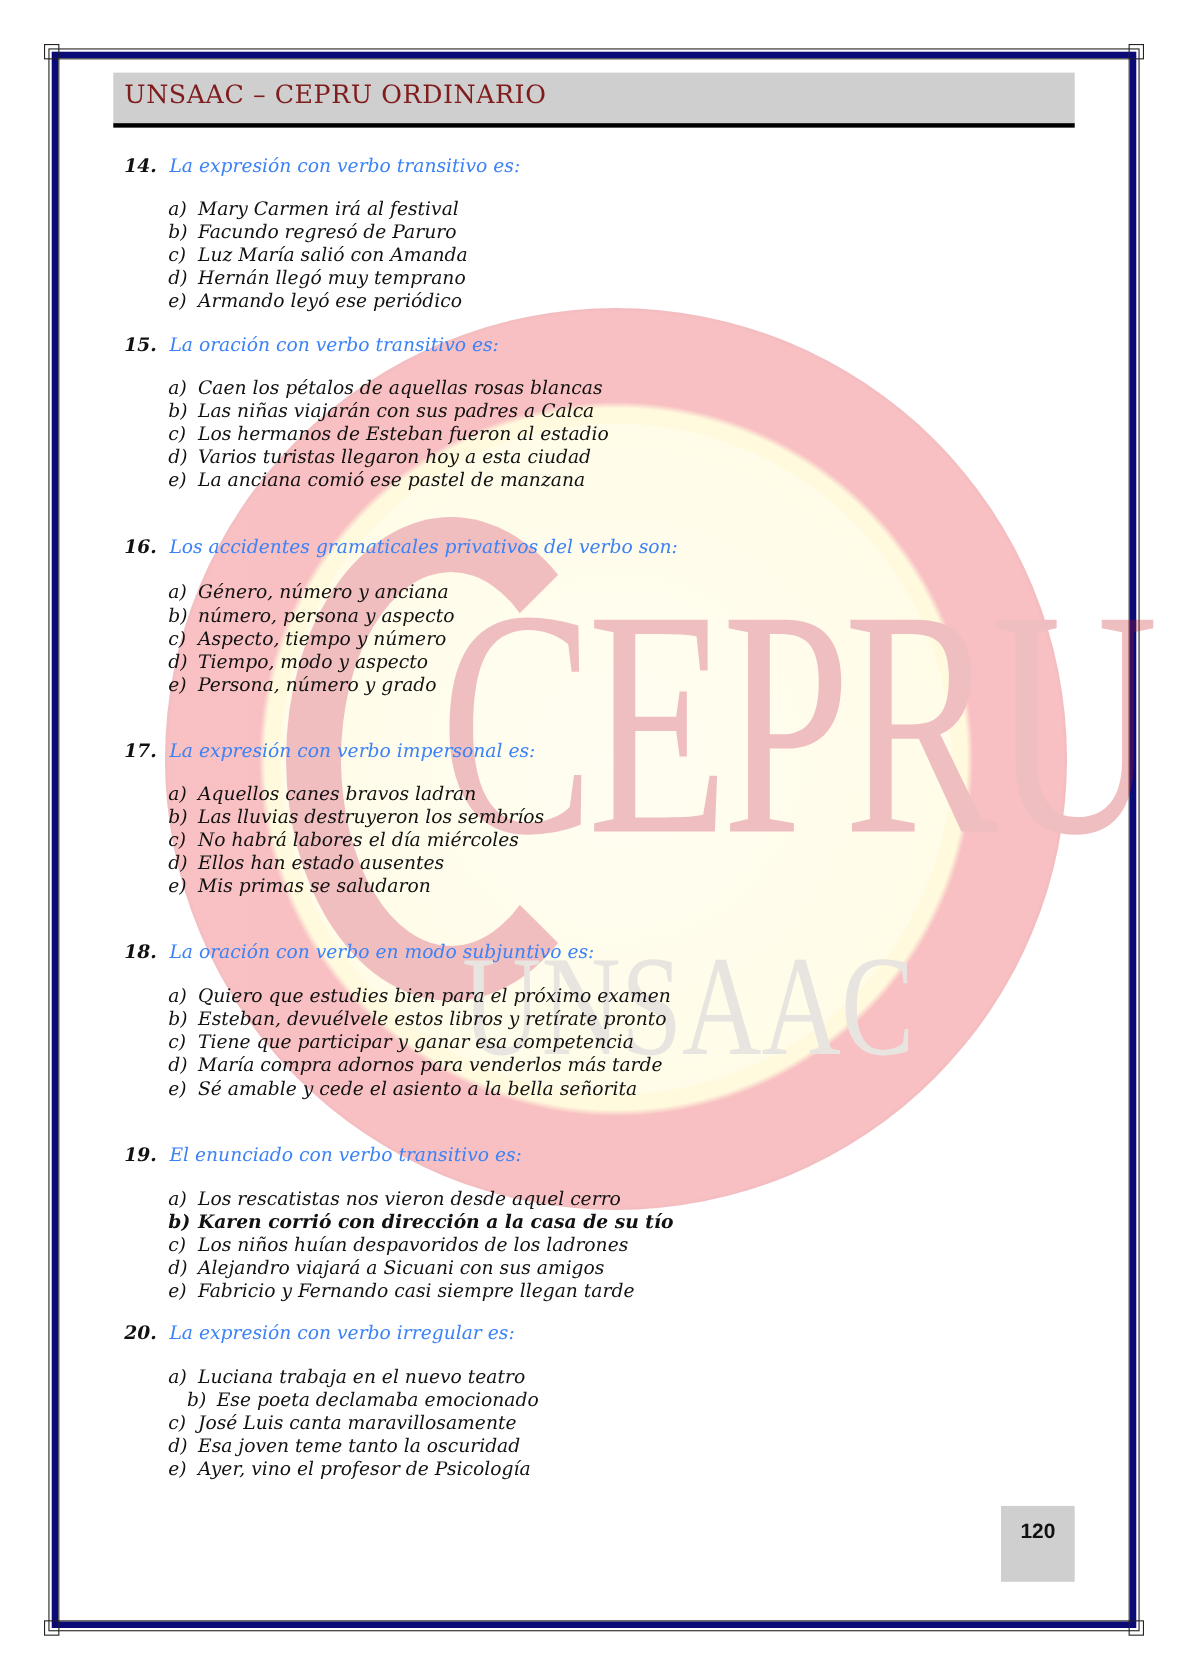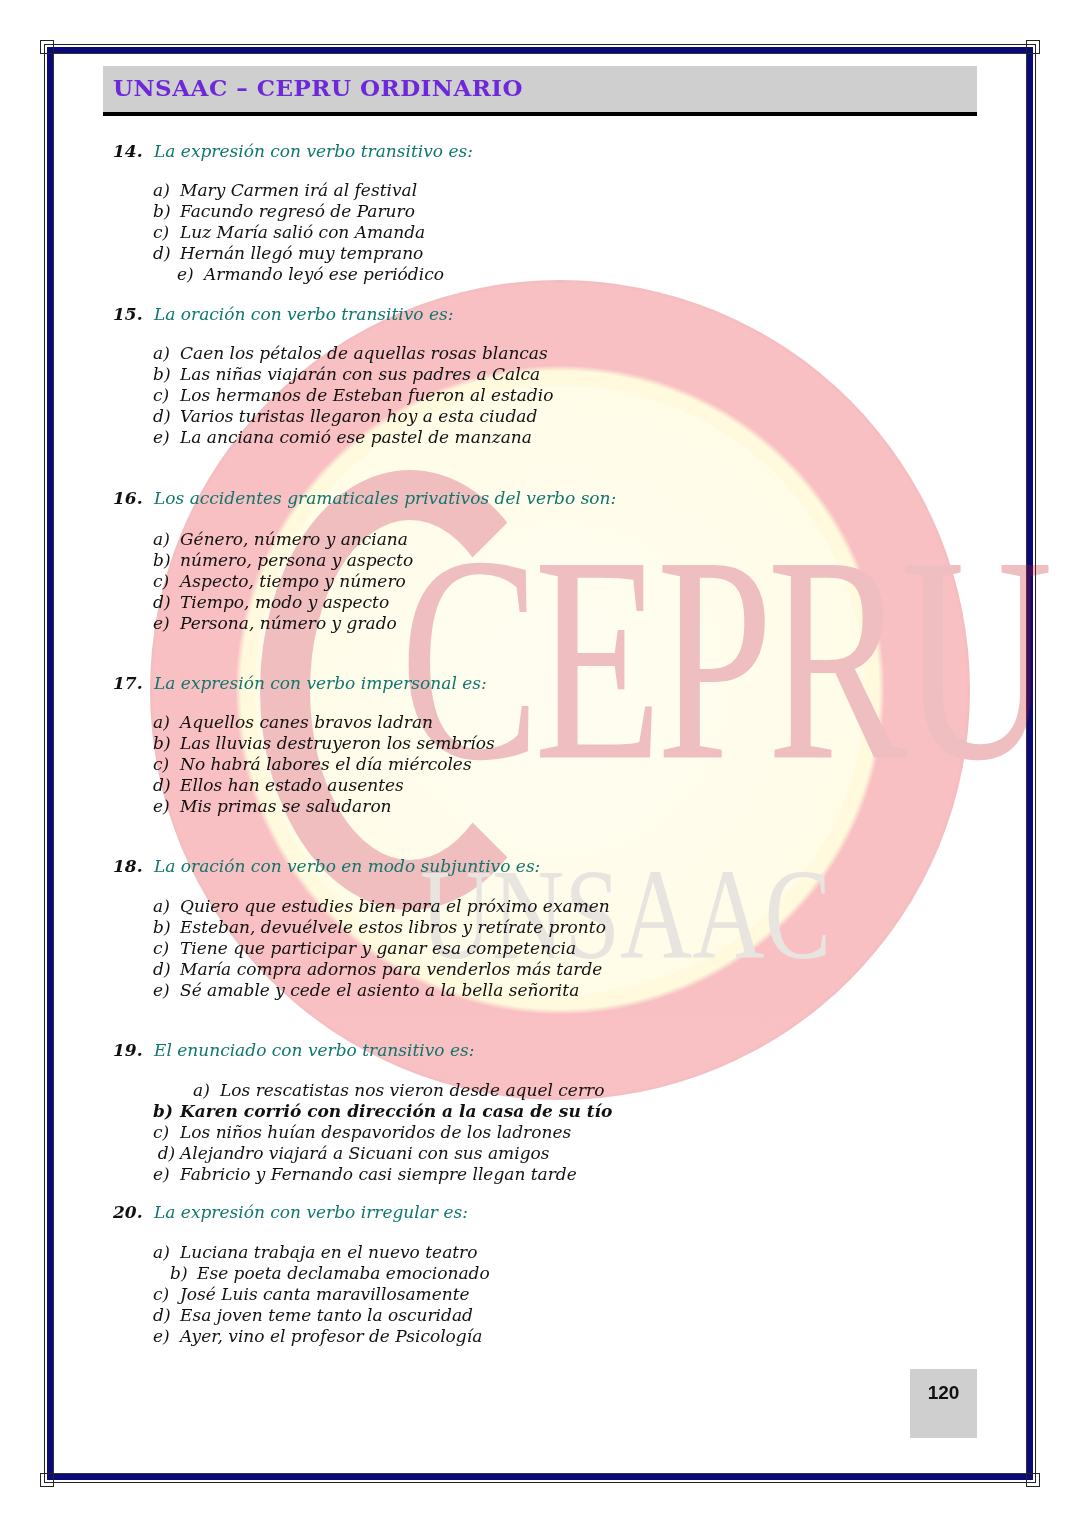--- a/index.html
+++ b/index.html
@@ -9,24 +9,24 @@
   .frame-inner { position:absolute; left:53px; top:53px; width:974px; height:1421px; border:1px solid #333; box-sizing:border-box; }
   .corner { position:absolute; width:14px; height:14px; border:1px solid #222; box-sizing:border-box; }
   .watermark { position:absolute; left:150px; top:280px; width:820px; height:820px; border-radius:50%; opacity:0.28; pointer-events:none; }
   .wm-ring { position:absolute; left:0; top:0; width:820px; height:820px; border-radius:50%; background:radial-gradient(circle at 50% 50%, #fff7a8 0%, #ffee88 55%, #e8202a 56%, #e8202a 70%, #c8101c 71%, #c8101c 100%); }
   .wm-inner { position:absolute; left:105px; top:105px; width:610px; height:610px; border-radius:50%; background:radial-gradient(circle, #fffbd0 0%, #fff2a0 100%); }
   .wm-text { position:absolute; font-family:"Liberation Serif", serif; color:#d21a24; }
   .wm-cepru { left:250px; top:210px; font-size:210px; letter-spacing:-6px; transform:scaleY(1.4); transform-origin:left top; color:#c81820; }
   .wm-unsaac { left:270px; top:560px; font-size:100px; color:#b0a090; transform:scaleY(1.3); transform-origin:left top; }
   .wm-c { position:absolute; left:110px; top:190px; width:300px; height:440px; border:50px solid #d01820; border-right-color:transparent; border-radius:50%; box-sizing:border-box; }
   .header { position:absolute; left:103px; top:66px; width:874px; height:46px; background:#cfcfcf; border-bottom:4px solid #000; }
-  .header-title { position:absolute; left:10px; top:8px; font-family:"DejaVu Serif", serif; font-weight:700; font-size:23px; color:#6d28d9; letter-spacing:0.5px; white-space:nowrap; }
+  .header-title { position:absolute; left:10px; top:8px; font-family:"DejaVu Serif", serif; font-weight:400; font-size:23px; color:#7f1d1d; letter-spacing:0.5px; white-space:nowrap; }
   .q { position:absolute; left:113px; width:860px; }
   .q-num { position:absolute; left:0; top:0; font-weight:bold; font-style:italic; font-size:17px; color:#111; }
-  .q-text { position:absolute; left:41px; top:0; font-style:italic; font-size:17px; color:#0f766e; white-space:nowrap; }
+  .q-text { position:absolute; left:41px; top:0; font-style:italic; font-size:17px; color:#3b82f6; white-space:nowrap; }
   .opt { position:absolute; left:40px; font-style:italic; font-size:17px; color:#111; white-space:nowrap; height:21px; line-height:21px; }
   .opt-letter { display:inline-block; width:27px; }
   .page-box { position:absolute; left:910px; top:1369px; width:67px; height:69px; background:#cfcfcf; }
   .page-num { position:absolute; left:0; top:13px; width:67px; text-align:center; font-family:"Liberation Sans", sans-serif; font-weight:bold; font-size:19px; color:#111; }
 </style>
 </head>
 <body>
 
 <div class="frame-outer"></div>
 <div class="frame-blue"></div>
@@ -48,21 +48,21 @@
   <div class="header-title">UNSAAC – CEPRU ORDINARIO</div>
 </div>
 
 <div class="q" style="top:141px;">
   <span class="q-num">14.</span>
   <span class="q-text">La expresión con verbo transitivo es:</span>
   <div class="opt" style="top:39px;"><span class="opt-letter">a)</span><span>Mary Carmen irá al festival</span></div>
   <div class="opt" style="top:60px;font-style:italic;"><span class="opt-letter">b)</span><span>Facundo regresó de Paruro</span></div>
   <div class="opt" style="top:81px;"><span class="opt-letter">c)</span><span>Luz María salió con Amanda</span></div>
   <div class="opt" style="top:102px;"><span class="opt-letter">d)</span><span>Hernán llegó muy temprano</span></div>
-  <div class="opt" style="top:123px;margin-left:24px;"><span class="opt-letter">e)</span><span>Armando leyó ese periódico</span></div>
+  <div class="opt" style="top:123px;"><span class="opt-letter">e)</span><span>Armando leyó ese periódico</span></div>
 </div>
 
 <div class="q" style="top:304px;">
   <span class="q-num">15.</span>
   <span class="q-text">La oración con verbo transitivo es:</span>
   <div class="opt" style="top:39px;"><span class="opt-letter">a)</span><span>Caen los pétalos de aquellas rosas blancas</span></div>
   <div class="opt" style="top:60px;"><span class="opt-letter">b)</span><span>Las niñas viajarán con sus padres a Calca</span></div>
   <div class="opt" style="top:81px;"><span class="opt-letter">c)</span><span>Los hermanos de Esteban fueron al estadio</span></div>
   <div class="opt" style="top:102px;"><span class="opt-letter">d)</span><span>Varios turistas llegaron hoy a esta ciudad</span></div>
   <div class="opt" style="top:123px;"><span class="opt-letter">e)</span><span>La anciana comió ese pastel de manzana</span></div>
@@ -94,24 +94,24 @@
   <div class="opt" style="top:40px;"><span class="opt-letter">a)</span><span>Quiero que estudies bien para el próximo examen</span></div>
   <div class="opt" style="top:61px;"><span class="opt-letter">b)</span><span>Esteban, devuélvele estos libros y retírate pronto</span></div>
   <div class="opt" style="top:82px;"><span class="opt-letter">c)</span><span>Tiene que participar y ganar esa competencia</span></div>
   <div class="opt" style="top:103px;"><span class="opt-letter">d)</span><span>María compra adornos para venderlos más tarde</span></div>
   <div class="opt" style="top:124px;"><span class="opt-letter">e)</span><span>Sé amable y cede el asiento a la bella señorita</span></div>
 </div>
 
 <div class="q" style="top:1040px;">
   <span class="q-num">19.</span>
   <span class="q-text">El enunciado con verbo transitivo es:</span>
-  <div class="opt" style="top:40px;margin-left:40px;"><span class="opt-letter">a)</span><span>Los rescatistas nos vieron desde aquel cerro</span></div>
+  <div class="opt" style="top:40px;"><span class="opt-letter">a)</span><span>Los rescatistas nos vieron desde aquel cerro</span></div>
   <div class="opt" style="top:61px;font-weight:bold;"><span class="opt-letter">b)</span><span>Karen corrió con dirección a la casa de su tío</span></div>
   <div class="opt" style="top:82px;"><span class="opt-letter">c)</span><span>Los niños huían despavoridos de los ladrones</span></div>
-  <div class="opt" style="top:103px;text-align:center;"><span class="opt-letter">d)</span><span>Alejandro viajará a Sicuani con sus amigos</span></div>
+  <div class="opt" style="top:103px;"><span class="opt-letter">d)</span><span>Alejandro viajará a Sicuani con sus amigos</span></div>
   <div class="opt" style="top:124px;"><span class="opt-letter">e)</span><span>Fabricio y Fernando casi siempre llegan tarde</span></div>
 </div>
 
 <div class="q" style="top:1202px;">
   <span class="q-num">20.</span>
   <span class="q-text">La expresión con verbo irregular es:</span>
   <div class="opt" style="top:40px;"><span class="opt-letter">a)</span><span>Luciana trabaja en el nuevo teatro</span></div>
   <div class="opt" style="top:61px;margin-left:17px;"><span class="opt-letter">b)</span><span>Ese poeta declamaba emocionado</span></div>
   <div class="opt" style="top:82px;"><span class="opt-letter">c)</span><span>José Luis canta maravillosamente</span></div>
   <div class="opt" style="top:103px;"><span class="opt-letter">d)</span><span>Esa joven teme tanto la oscuridad</span></div>

